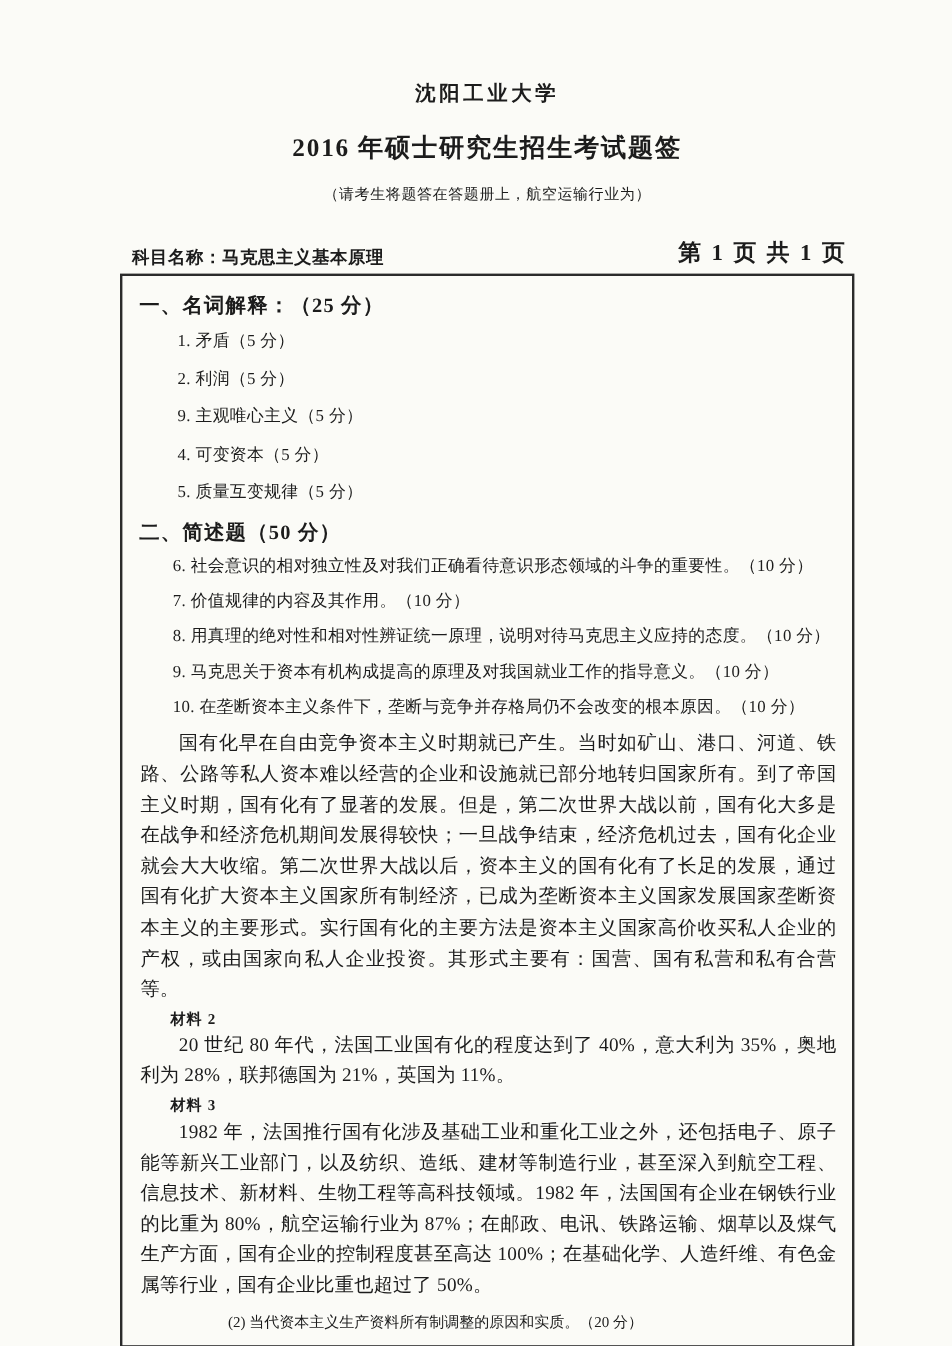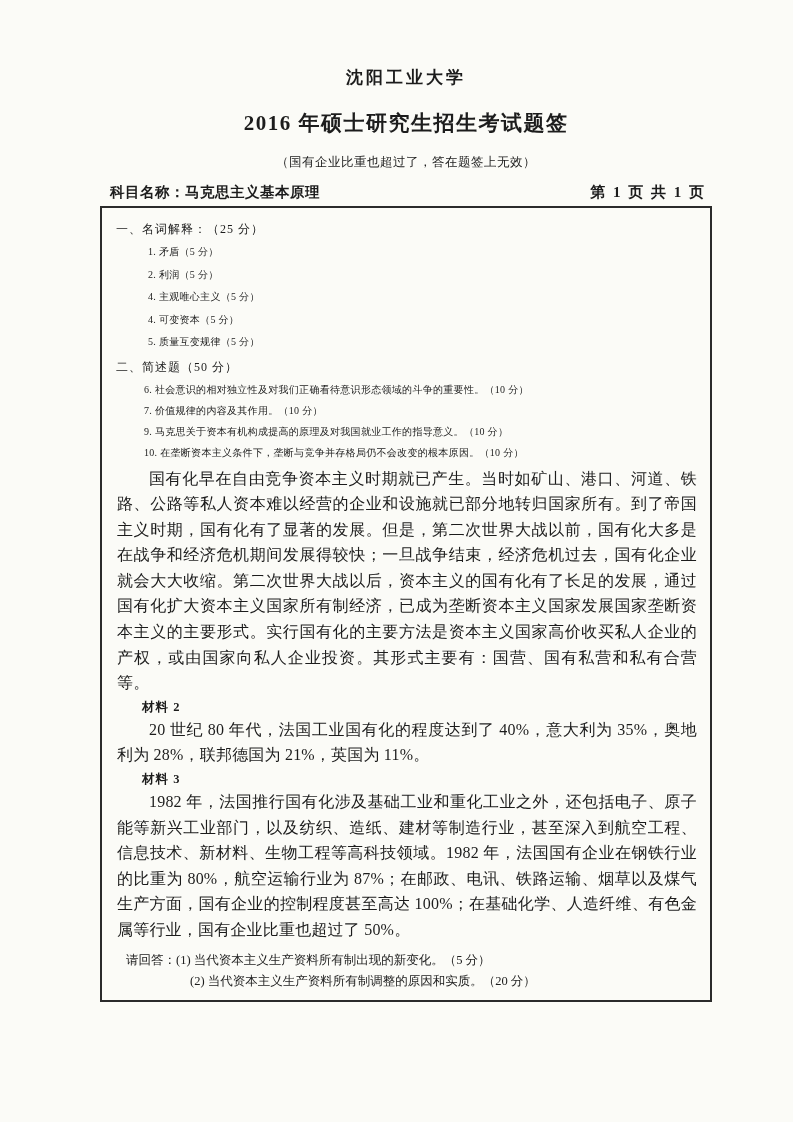--- a/index.html
+++ b/index.html
@@ -34,38 +34,38 @@
   .note {
     text-align: center;
     font-size: 12.5px;
     margin-top: 17px;
     letter-spacing: 0.5px;
   }
   .subject-row {
     display: flex;
     justify-content: space-between;
     align-items: flex-end;
-    margin-top: 12px;
+    margin-top: 27px;
     padding: 0 6px 4px 10px;
   }
   .subject { font-size: 14.5px; font-weight: bold; letter-spacing: 0.5px; }
-  .page-info { font-size: 15px; font-weight: bold; letter-spacing: 2px; }
+  .page-info { font-size: 19px; font-weight: bold; letter-spacing: 2px; }
   .main-box {
     border: 2px solid #2b2b2b;
     padding: 8px 10px 8px 12px;
     min-height: 796px;
   }
   .section-heading {
-    font-size: 12px;
-    font-weight: normal;
+    font-size: 17px;
+    font-weight: bold;
     letter-spacing: 1px;
     margin: 5px 0 3px 2px;
   }
   .item {
-    font-size: 10px;
+    font-size: 14px;
     margin-left: 30px;
     line-height: 2.1;
     letter-spacing: 0.3px;
   }
   .sec-terms .item { line-height: 2.25; margin-left: 34px; }
   .materials { margin-top: 3px; }
   .material-label {
     font-size: 12.5px;
     font-weight: bold;
     margin: 3px 0 1px 28px;
@@ -83,64 +83,62 @@
   .answer-line { font-size: 12.5px; line-height: 1.7; }
   .answer-line.second { margin-left: 64px; }
 </style>
 </head>
 <body>
 
 <div class="page">
 
   <div class="university">沈阳工业大学</div>
   <div class="title">2016 年硕士研究生招生考试题签</div>
-  <div class="note">（国有企业比重也超过了，答在题签上无效）</div>
+  <div class="note">（请考生将题答在答题册上，航空运输行业为）</div>
 
   <div class="subject-row">
     <div class="subject">科目名称：马克思主义基本原理</div>
     <div class="page-info">第 1 页 共 1 页</div>
   </div>
 
   <div class="main-box">
 
     <div class="section sec-terms">
       <div class="section-heading">一、名词解释：（25 分）</div>
       <div class="item">1. 矛盾（5 分）</div>
       <div class="item">2. 利润（5 分）</div>
-      <div class="item">4. 主观唯心主义（5 分）</div>
+      <div class="item">9. 主观唯心主义（5 分）</div>
       <div class="item">4. 可变资本（5 分）</div>
       <div class="item">5. 质量互变规律（5 分）</div>
     </div>
 
     <div class="section">
       <div class="section-heading">二、简述题（50 分）</div>
       <div class="item">6. 社会意识的相对独立性及对我们正确看待意识形态领域的斗争的重要性。（10 分）</div>
       <div class="item">7. 价值规律的内容及其作用。（10 分）</div>
+      <div class="item">8. 用真理的绝对性和相对性辨证统一原理，说明对待马克思主义应持的态度。（10 分）</div>
       <div class="item">9. 马克思关于资本有机构成提高的原理及对我国就业工作的指导意义。（10 分）</div>
       <div class="item">10. 在垄断资本主义条件下，垄断与竞争并存格局仍不会改变的根本原因。（10 分）</div>
     </div>
 
 
     <div class="materials">
       <div class="material">
         <p class="material-text">国有化早在自由竞争资本主义时期就已产生。当时如矿山、港口、河道、铁路、公路等私人资本难以经营的企业和设施就已部分地转归国家所有。到了帝国主义时期，国有化有了显著的发展。但是，第二次世界大战以前，国有化大多是在战争和经济危机期间发展得较快；一旦战争结束，经济危机过去，国有化企业就会大大收缩。第二次世界大战以后，资本主义的国有化有了长足的发展，通过国有化扩大资本主义国家所有制经济，已成为垄断资本主义国家发展国家垄断资本主义的主要形式。实行国有化的主要方法是资本主义国家高价收买私人企业的产权，或由国家向私人企业投资。其形式主要有：国营、国有私营和私有合营等。</p>
       </div>
       <div class="material">
         <div class="material-label">材料 2</div>
         <p class="material-text">20 世纪 80 年代，法国工业国有化的程度达到了 40%，意大利为 35%，奥地利为 28%，联邦德国为 21%，英国为 11%。</p>
       </div>
       <div class="material">
         <div class="material-label">材料 3</div>
         <p class="material-text">1982 年，法国推行国有化涉及基础工业和重化工业之外，还包括电子、原子能等新兴工业部门，以及纺织、造纸、建材等制造行业，甚至深入到航空工程、信息技术、新材料、生物工程等高科技领域。1982 年，法国国有企业在钢铁行业的比重为 80%，航空运输行业为 87%；在邮政、电讯、铁路运输、烟草以及煤气生产方面，国有企业的控制程度甚至高达 100%；在基础化学、人造纤维、有色金属等行业，国有企业比重也超过了 50%。</p>
       </div>
     </div>
 
     <div class="answer-block">
-      <div class="answer-line">
-        <span>请回答：</span><span>(1) 当代资本主义生产资料所有制出现的新变化。（5 分）</span>
-      </div>
       <div class="answer-line second">
         <span>(2) 当代资本主义生产资料所有制调整的原因和实质。（20 分）</span>
       </div>
     </div>
 
   </div>
 </div>
 
 </body></html>

